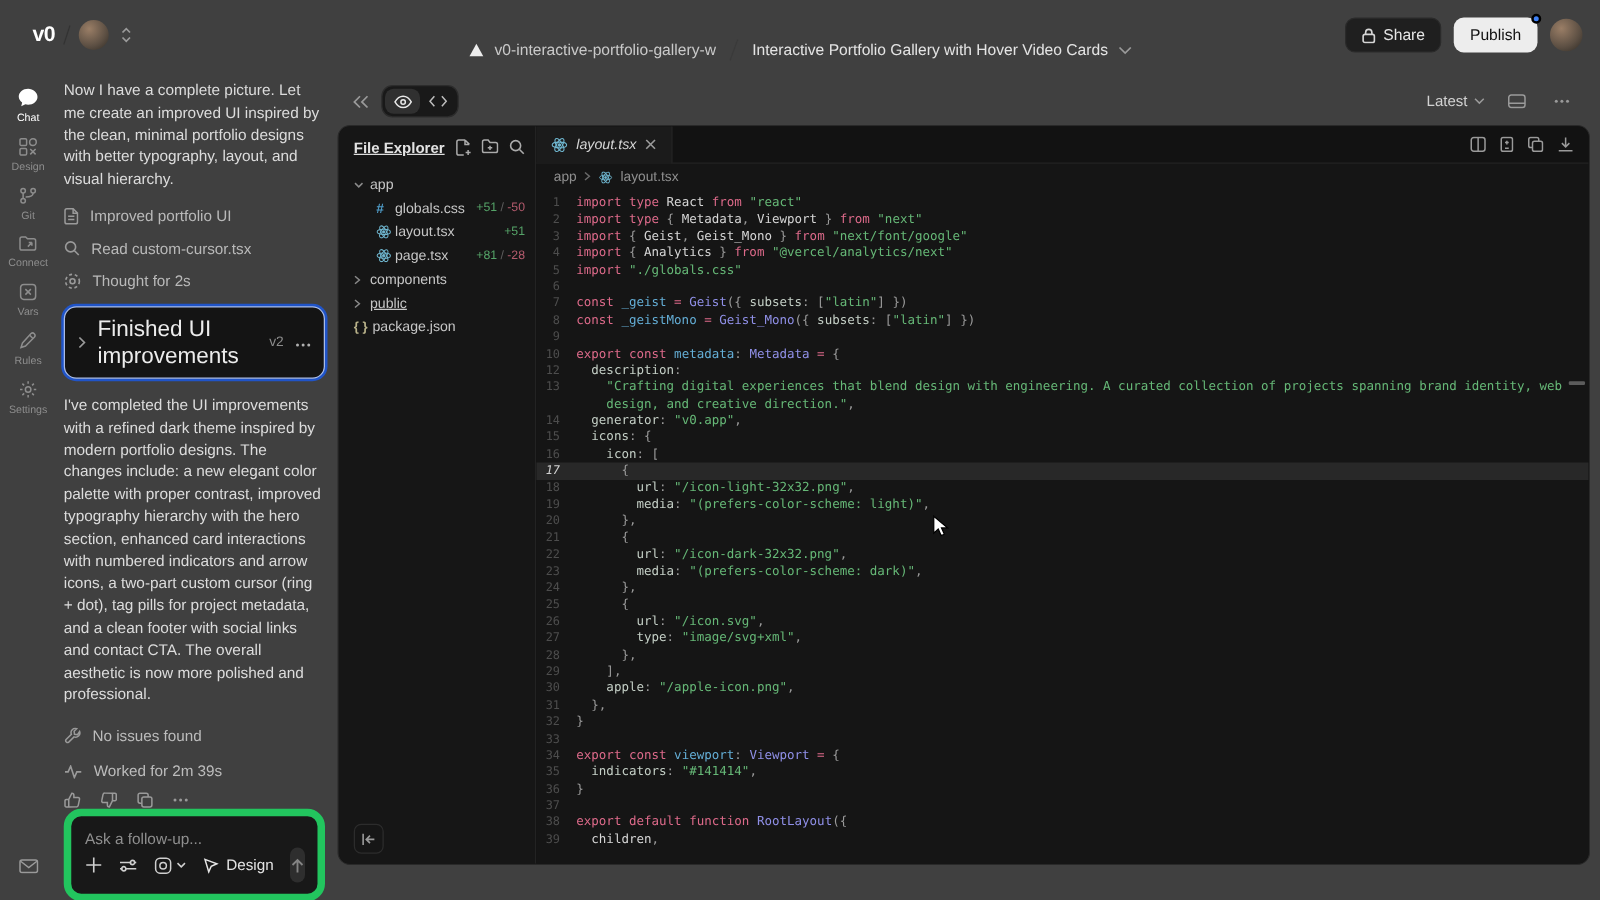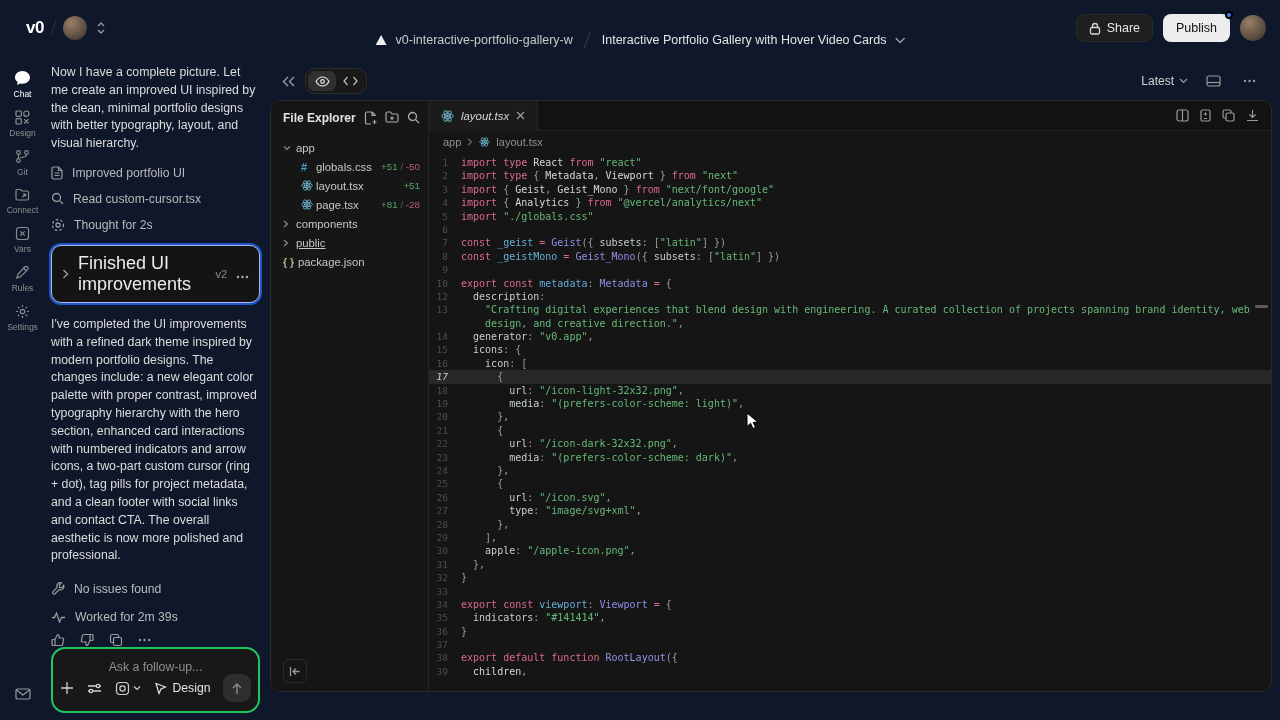--- a/index.html
+++ b/index.html
@@ -1,18 +1,18 @@
 <!DOCTYPE html>
 <html style="--c-keyword: #dd6a8a; --c-string: #66b877; --c-type: #9090e8; --c-variable: #64aed6; --c-plain: #d6d6d6; --c-punct: #9b9b9b; --c-property: #c4cfc6;"><head>
 <meta charset="utf-8">
 <style>
   * { margin:0; padding:0; box-sizing:border-box; }
   html,body { background:#000; }
   body { font-family:"Liberation Sans", sans-serif; }
-  .app { position:relative; width:1280px; height:720px; background:#0f172a; overflow:hidden; color:#ddd; }
+  .app { position:relative; width:1280px; height:720px; background:#404040; overflow:hidden; color:#ddd; }
 
   
   .topbar { position:absolute; top:0; left:0; right:0; height:56px; display:flex; align-items:center; }
   .tb-left { display:flex; align-items:center; gap:9px; padding-left:26px; }
   .logo { font-weight:700; font-size:17px; color:#fff; letter-spacing:-0.5px; }
   .tb-slash { width:1px; height:16px; background:#333; transform:rotate(18deg); }
   .avatar { border-radius:50%; background:radial-gradient(circle at 35% 30%, #9a7e66, #5c4f43 60%, #2e2a24); }
   .avatar.sm { width:24px; height:24px; }
   .avatar.md { width:26px; height:26px; }
   .tb-center { position:absolute; left:50%; top:12px; height:56px; transform:translateX(-50%); display:flex; align-items:center; gap:8px; white-space:nowrap; }
@@ -40,42 +40,42 @@
   .version-card { margin:7px 0 4px 0; display:flex; align-items:center; gap:9px; padding:7px 10px; background:#141414; border:1px solid #a9bce6; border-radius:10px; box-shadow:0 0 0 2px #2054c8; cursor:pointer; }
   .vc-title { font-size:18px; color:#ececec; }
   .vc-badge { font-size:11px; color:#8d8d8d; }
   .vc-dots { margin-left:auto; color:#b0b0b0; }
   .msg2 { margin-top:9px; }
   .checks { margin-top:10px; }
   .check { display:flex; align-items:center; gap:9px; height:28px; font-size:12.2px; color:#bcbcbc; }
   .check svg { color:#9a9a9a; flex:none; }
   .feedback { display:flex; align-items:center; gap:15px; margin-top:2px; color:#9a9a9a; }
   .feedback .fb { cursor:pointer; display:flex; }
-  .composer { margin-top:auto; margin-bottom:25px; height:84px; background:#181818; border:2px solid #22c55e; border-radius:14px; padding:11px 11px 9px 11px; display:flex; flex-direction:column;align-items:center; }
+  .composer { margin-top:auto; margin-bottom:25px; height:84px; background:#181818; border:6px solid #22c55e; border-radius:14px; padding:11px 11px 9px 11px; display:flex; flex-direction:column; }
   .composer-ph { font-size:12.3px; color:#8f8f8f; }
   .composer-row { margin-top:auto; display:flex; align-items:center; gap:13px; color:#cfcfcf; }
   .comp-ic { display:flex; align-items:center; cursor:pointer; }
   .design-chip { display:flex; align-items:center; gap:6px; font-size:12.2px; color:#e4e4e4; cursor:pointer; }
   .send-btn { margin-left:auto; width:28px; height:28px; border-radius:9px; background:#2e2e2e; border:none; color:#848484; display:flex; align-items:center; justify-content:center; cursor:pointer; }
 
   
   .panel { position:absolute; left:270px; top:62px; width:1002px; height:630px; }
   .panel-header { height:38px; display:flex; align-items:center; padding:0 12px 0 8px; }
   .ph-btn { color:#9a9a9a; display:flex; align-items:center; cursor:pointer; padding:4px; }
   .segmented { margin-left:6px; display:flex; background:#191919; border:1px solid #2c2c2c; border-radius:9px; padding:2px; }
   .seg-btn { width:28px; height:20px; display:flex; align-items:center; justify-content:center; border-radius:7px; color:#bdbdbd; cursor:pointer; }
   .seg-btn.active { background:#303030; color:#e8e8e8; }
   .ph-right { margin-left:auto; display:flex; align-items:center; gap:14px; }
   .latest { display:flex; align-items:center; gap:5px; font-size:12px; color:#d2d2d2; cursor:pointer; }
 
   .editor { position:absolute; top:38px; left:0; right:0; bottom:0; display:flex; background:#151515; border:1px solid #292929; border-radius:10px; overflow:hidden; }
 
   
   .explorer { width:158px; flex:none; border-right:1px solid #232323; background:#161616; display:flex; flex-direction:column; padding:10px 8px 8px 12px; }
-  .exp-head { display:flex; align-items:center; }
+  .exp-head { display:flex; align-items:center;text-decoration:underline; }
   .exp-title { font-size:12px; font-weight:600; color:#e2e2e2; }
   .exp-actions { margin-left:auto; display:flex; gap:8px; color:#ababab; }
   .exp-actions span { display:flex; cursor:pointer; }
   .tree { margin-top:13px; }
   .trow { display:flex; align-items:center; height:19px; font-size:11.3px; color:#c6c6c6; cursor:pointer; }
   .trow .chev { width:13px; color:#8a8a8a; display:flex; }
   .trow .ficon { width:15px; display:flex; font-weight:700; }
   .trow .flabel { white-space:nowrap; overflow:hidden; }
   .trow .diff { margin-left:auto; font-size:9.8px; white-space:nowrap; }
   .diff .add { color:#55a368; } .diff .sep { color:#5f5f5f; } .diff .del { color:#b25a6c; }

